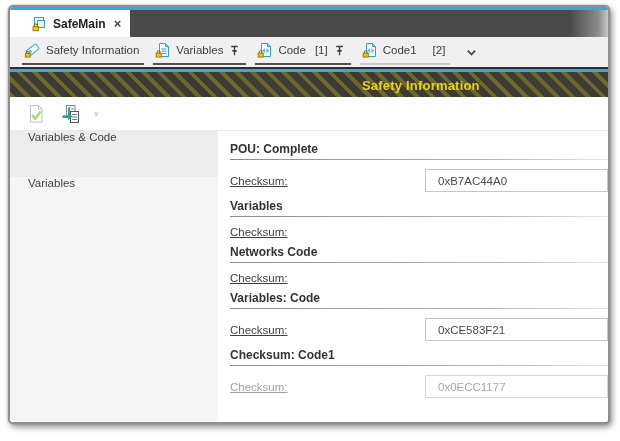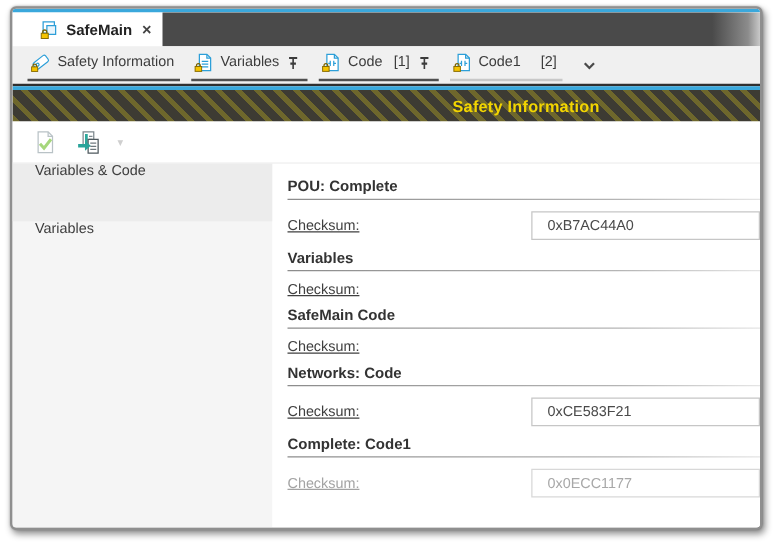--- a/index.html
+++ b/index.html
@@ -224,38 +224,38 @@
 
       <div class="section">
         <h3>Variables</h3>
         <div class="rule"></div>
         <div class="cs-row">
           <span class="cs-label">Checksum:</span>
         </div>
       </div>
 
       <div class="section">
-        <h3>SafeMain Code</h3>
-        <div class="rule"></div>
-        <div class="cs-row">
-          <span class="cs-label">Checksum:</span>
-        </div>
-      </div>
-
-      <div class="section">
-        <h3>Networks: Code</h3>
+        <h3>Networks Code</h3>
+        <div class="rule"></div>
+        <div class="cs-row">
+          <span class="cs-label">Checksum:</span>
+        </div>
+      </div>
+
+      <div class="section">
+        <h3>Variables: Code</h3>
         <div class="rule"></div>
         <div class="cs-row">
           <span class="cs-label">Checksum:</span>
           <input class="cs-input" type="text" readonly="" value="0xCE583F21" style="">
         </div>
       </div>
 
       <div class="section muted">
-        <h3>Complete: Code1</h3>
+        <h3>Checksum: Code1</h3>
         <div class="rule"></div>
         <div class="cs-row">
           <span class="cs-label">Checksum:</span>
           <input class="cs-input" type="text" readonly="" value="0x0ECC1177" style="">
         </div>
       </div>
 
     </div>
   </div>
 </div>

